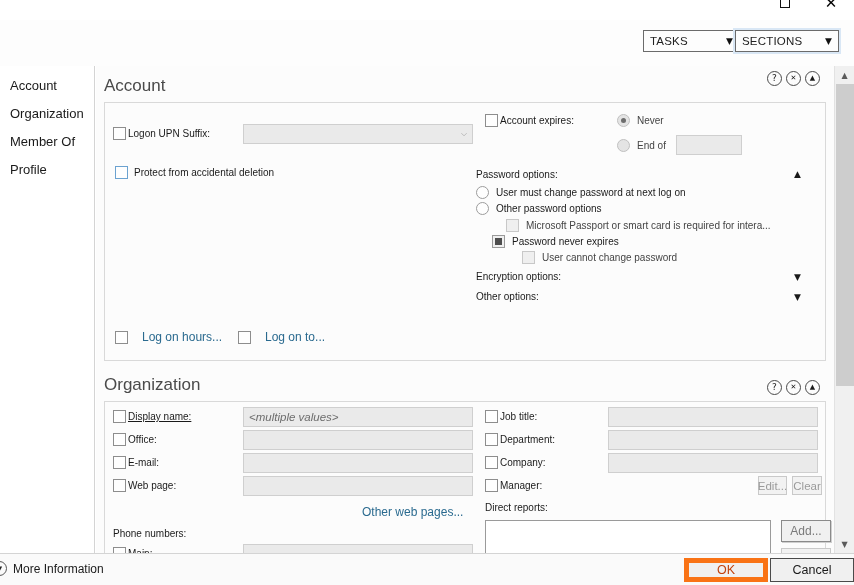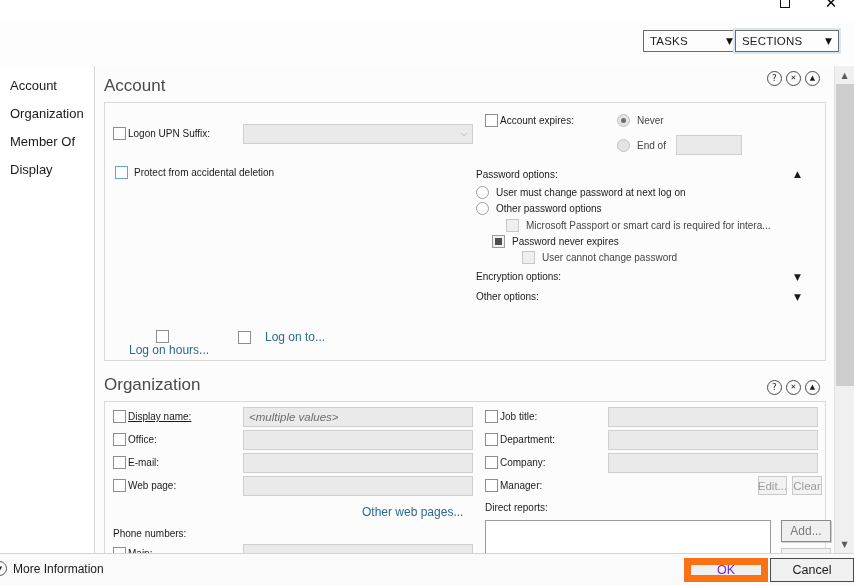--- a/index.html
+++ b/index.html
@@ -199,21 +199,21 @@
     border: 1px solid #555; margin-left: -8px;
     display: flex; align-items: center; justify-content: center;
     font-size: 7px; color: #222; font-family: "DejaVu Sans", sans-serif;
     overflow: hidden;
   }
   .dlgbtn {
     position: absolute; top: 4px; width: 84px; height: 24px;
     display: flex; align-items: center; justify-content: center;
     font-size: 12.5px; background: #f0f0f0;
   }
-  #btn-ok { right: 86px; border: 7px solid #f97316; color: #6d28d9; }
+  #btn-ok { right: 86px; border: 5px solid #f97316; color: #c2410c; }
   #btn-cancel { right: 0px; border: 1px solid #4a4a4a; color: #1a1a1a; }
 
   .row { display: flex; align-items: center; }
 </style>
 </head>
 <body>
 
 <div id="app">
 
   <div class="titlebar">
@@ -242,21 +242,21 @@
     <div class="nav-item">
       <span>Account</span>
     </div>
     <div class="nav-item">
       <span>Organization</span>
     </div>
     <div class="nav-item">
       <span>Member Of</span>
     </div>
     <div class="nav-item">
-      <span>Display</span>
+      <span>Profile</span>
     </div>
   </div>
 
   <div class="content">
 
     <div class="section" style="padding-top:10px;">
       <div class="section-title">Account</div>
       <div class="sec-icons">
         <div class="circ-icon">?</div>
         <div class="circ-icon sm">✕</div>
@@ -272,21 +272,21 @@
             <span></span>
             <span class="cv">⌵</span>
           </div>
         </div>
 
         <div class="row" style="position:absolute; left:10px; top:63px;">
           <span class="cb blue"></span>
           <span class="lbl-txt" style="margin-left:6px;">Protect from accidental deletion</span>
         </div>
 
-        <div class="row" style="position:absolute; left:10px; top:227px;flex-direction:column;">
+        <div class="row" style="position:absolute; left:10px; top:227px;">
           <span class="cb"></span>
           <span class="link" style="margin-left:14px;">Log on hours...</span>
         </div>
         <div class="row" style="position:absolute; left:133px; top:227px;">
           <span class="cb"></span>
           <span class="link" style="margin-left:14px;text-align:center;">Log on to...</span>
         </div>
 
         <div class="row" style="position:absolute; left:380px; top:11px;">
           <span class="cb"></span>

